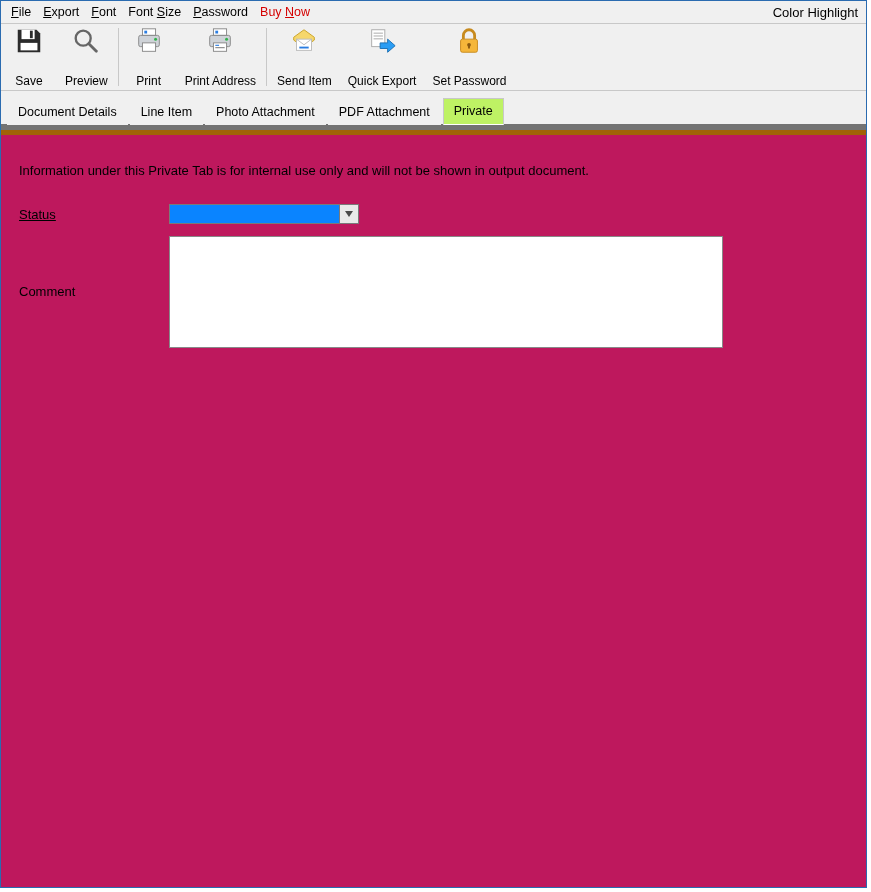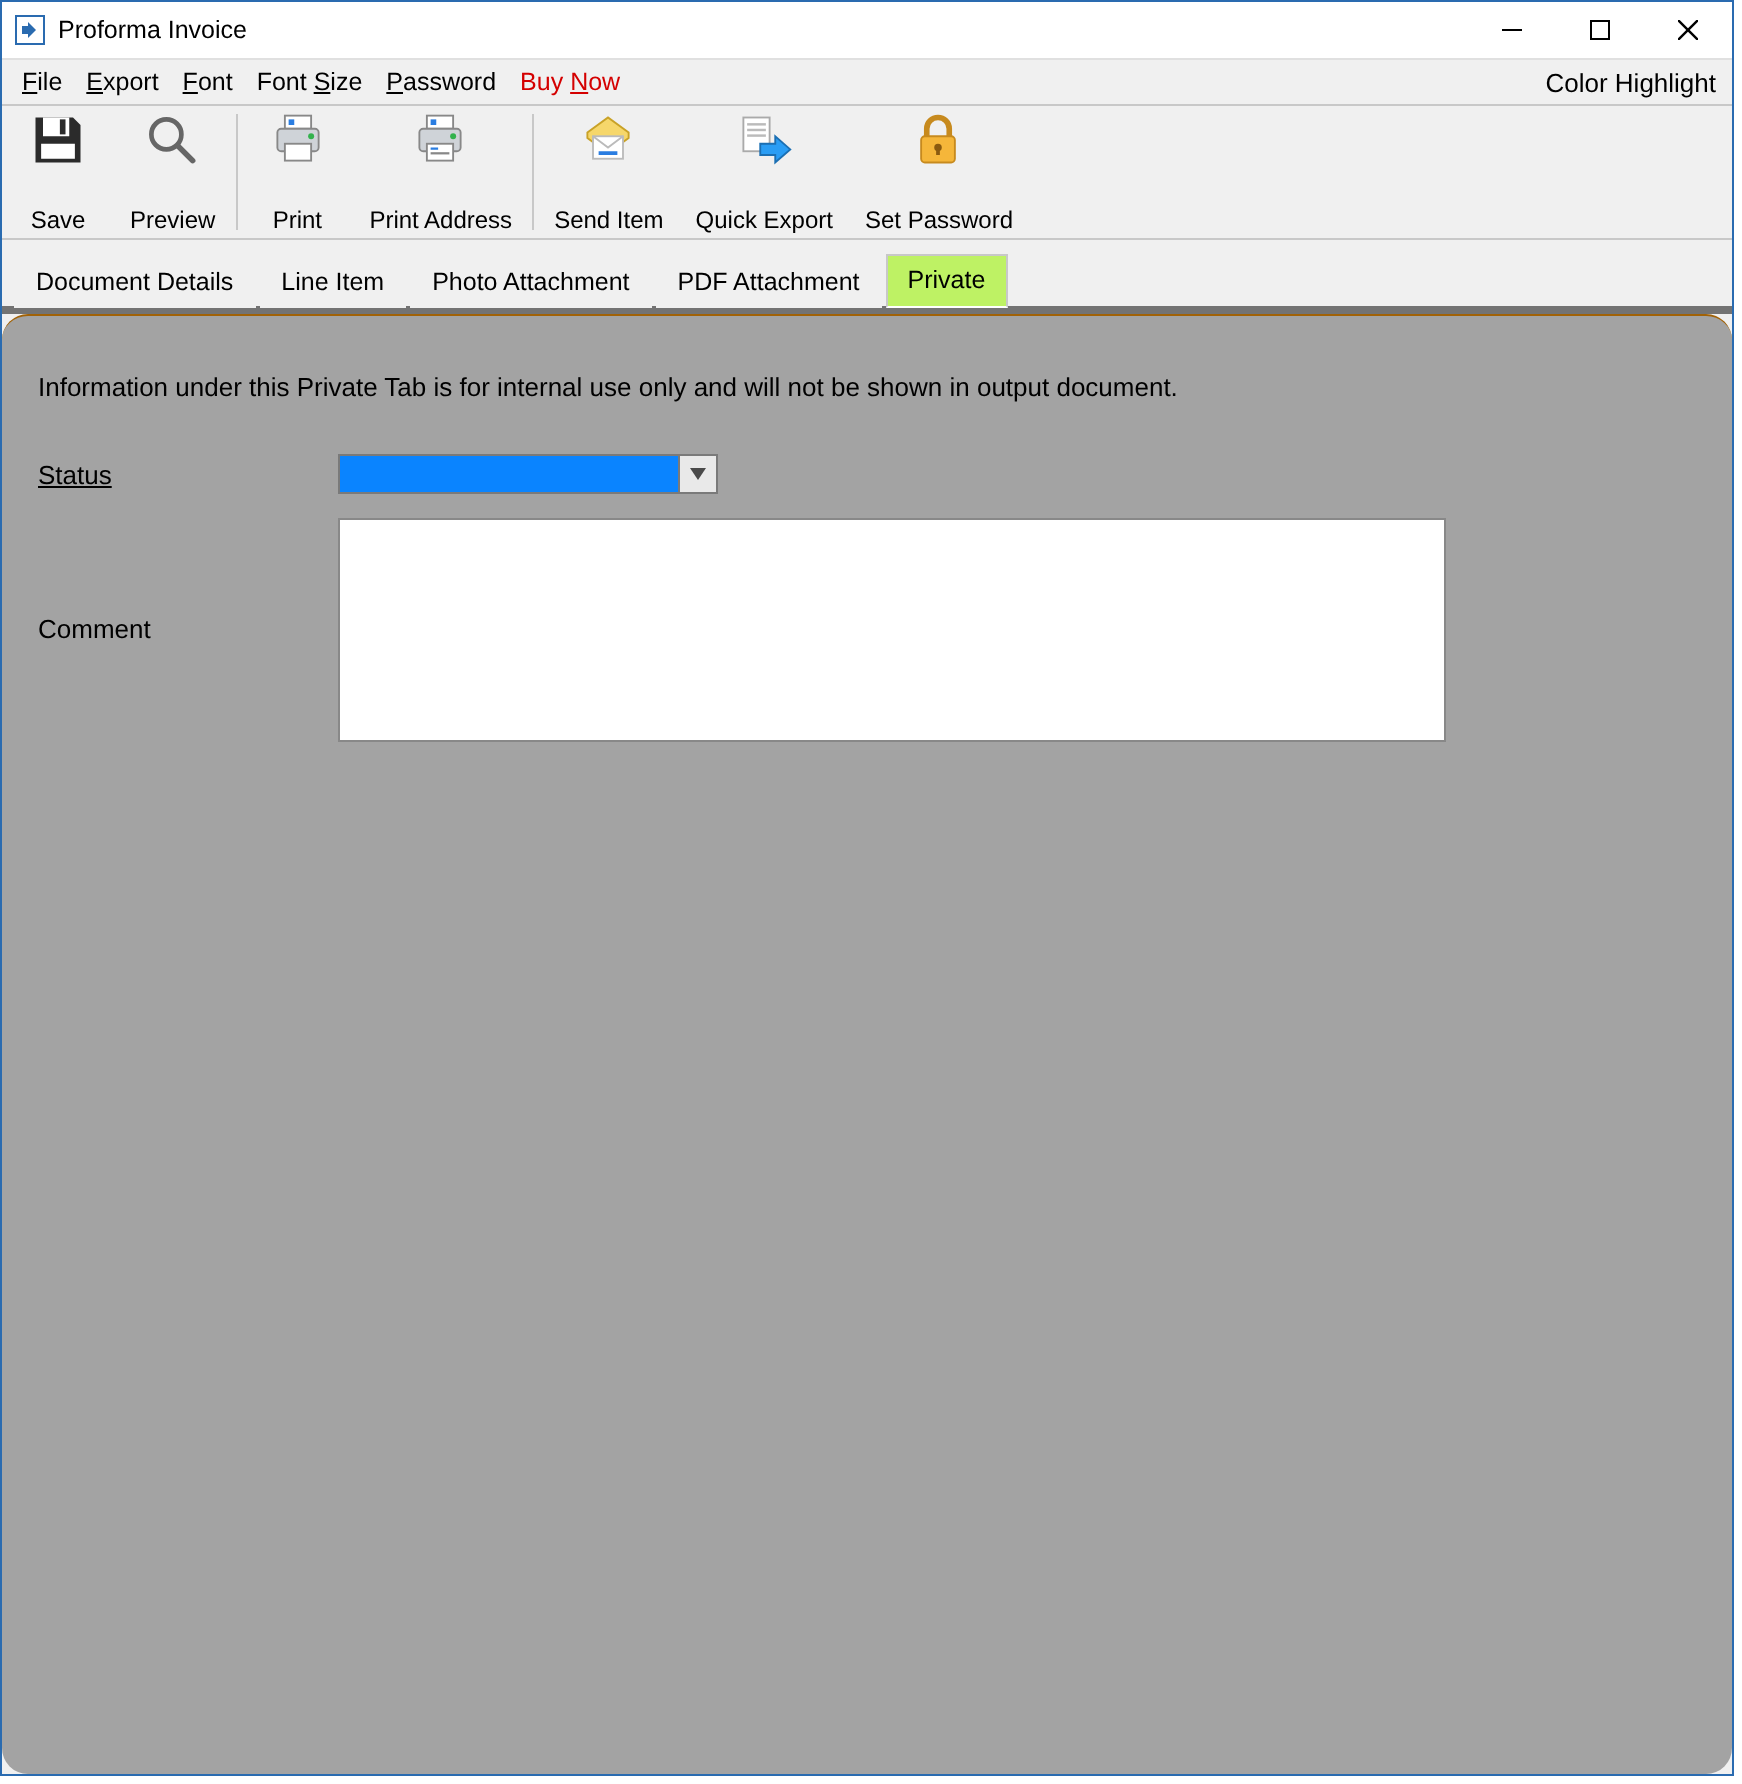--- a/index.html
+++ b/index.html
@@ -108,45 +108,44 @@
     font-size: 12px;
     color: #000;
     white-space: nowrap;
   }
   
   .tabstrip {
     display: flex;
     align-items: flex-end;
     background: #f0f0f0;
     padding: 6px 6px 0 6px;
-    border-bottom: 4px solid #737373;
+    border-bottom: 6px solid #737373;
   }
   .tab {
     padding: 5px 10px 6px 10px;
     font-size: 12.5px;
     color: #000;
     background: #f0f0f0;
     border: 1px solid transparent;
     border-bottom: none;
     position: relative;
     top: 1px;
     margin-right: 2px;
   }
   .tab.active {
     background: #bef264;
     border-color: #c8c8c8;
     border-bottom: 1px solid #fff;
   }
   
   .content {
     flex: 1 1 auto;
-    background: #a3a3a3;
+    background: #be185d;
     padding: 28px 14px 14px 14px;
-    border-top: 1px solid #a16207;
-    border-radius: 13px;
+    border-top: 5px solid #a16207;
   }
   .info-line {
     font-size: 13px;
     color: #000;
     margin-bottom: 26px;
     margin-left: 4px;
   }
   .form-row {
     display: flex;
     align-items: flex-start;
@@ -192,46 +191,20 @@
   }
   .comment-row .form-label {
     padding-top: 48px;
   }
 </style>
 </head>
 <body>
 
 <div class="window">
 
-  <div class="titlebar">
-    <span class="app-icon">
-      <svg width="16" height="16" viewBox="0 0 16 16">
-        <rect x="1" y="1" width="14" height="14" fill="#fff" stroke="#2a6bb0" stroke-width="1"></rect>
-        <path d="M5 8 L9 4 L9 6 L12 6 L12 10 L9 10 L9 12 Z" fill="#2a6bb0" transform="scale(-1,1) translate(-16,0)"></path>
-      </svg>
-    </span>
-    <span class="title">Proforma Invoice</span>
-    <span class="spacer"></span>
-    <div class="win-btn">
-      <svg width="10" height="10" viewBox="0 0 10 10">
-          <line x1="0" y1="5" x2="10" y2="5" stroke="#000" stroke-width="1"></line>
-        </svg>
-    </div>
-    <div class="win-btn">
-      <svg width="10" height="10" viewBox="0 0 10 10">
-          <rect x="0.5" y="0.5" width="9" height="9" fill="none" stroke="#000" stroke-width="1"></rect>
-        </svg>
-    </div>
-    <div class="win-btn">
-      <svg width="10" height="10" viewBox="0 0 10 10">
-          <line x1="0" y1="0" x2="10" y2="10" stroke="#000" stroke-width="1.2"></line>
-          <line x1="10" y1="0" x2="0" y2="10" stroke="#000" stroke-width="1.2"></line>
-        </svg>
-    </div>
-  </div>
 
   <div class="menubar">
     <span class="menu-item"><span class="ul-first">F</span><span>ile</span></span>
     <span class="menu-item"><span class="ul-first">E</span><span>xport</span></span>
     <span class="menu-item"><span class="ul-first">F</span><span>ont</span></span>
     <span class="menu-item"><span>Font </span><span class="ul-first">S</span><span>ize</span></span>
     <span class="menu-item"><span class="ul-first">P</span><span>assword</span></span>
     <span class="menu-item buy"><span>Buy </span><span class="ul-first">N</span><span>ow</span></span>
     <span class="spacer"></span>
     <span class="menu-right">Color Highlight</span>

